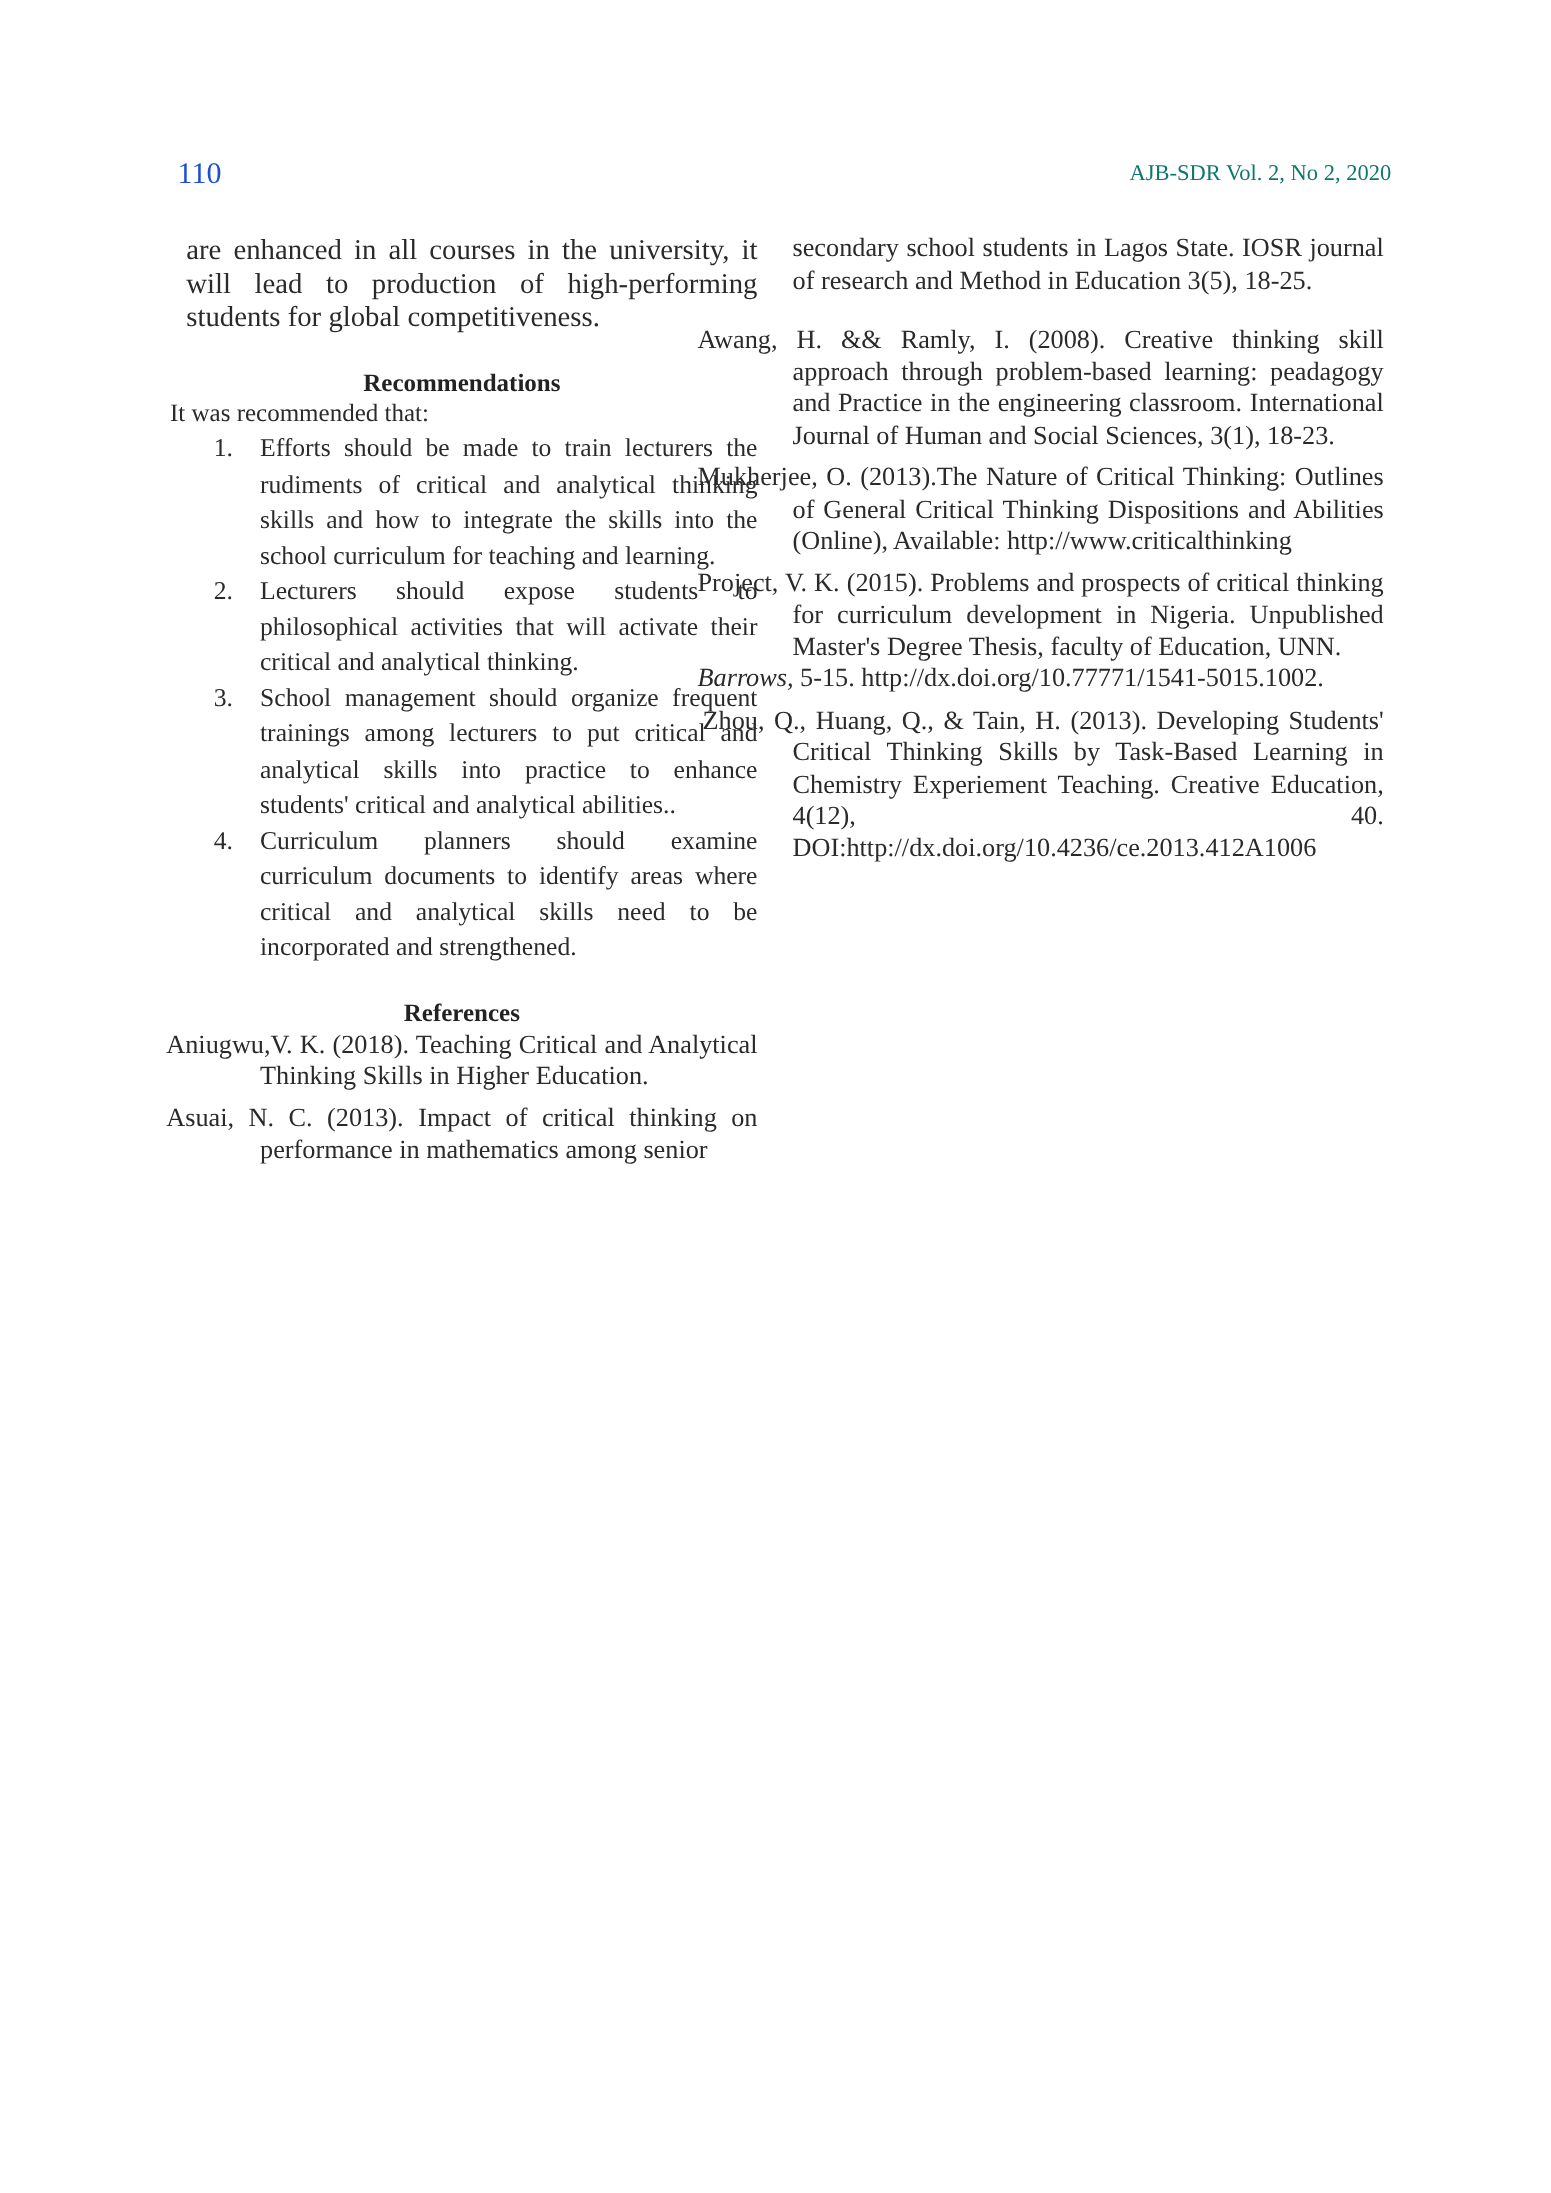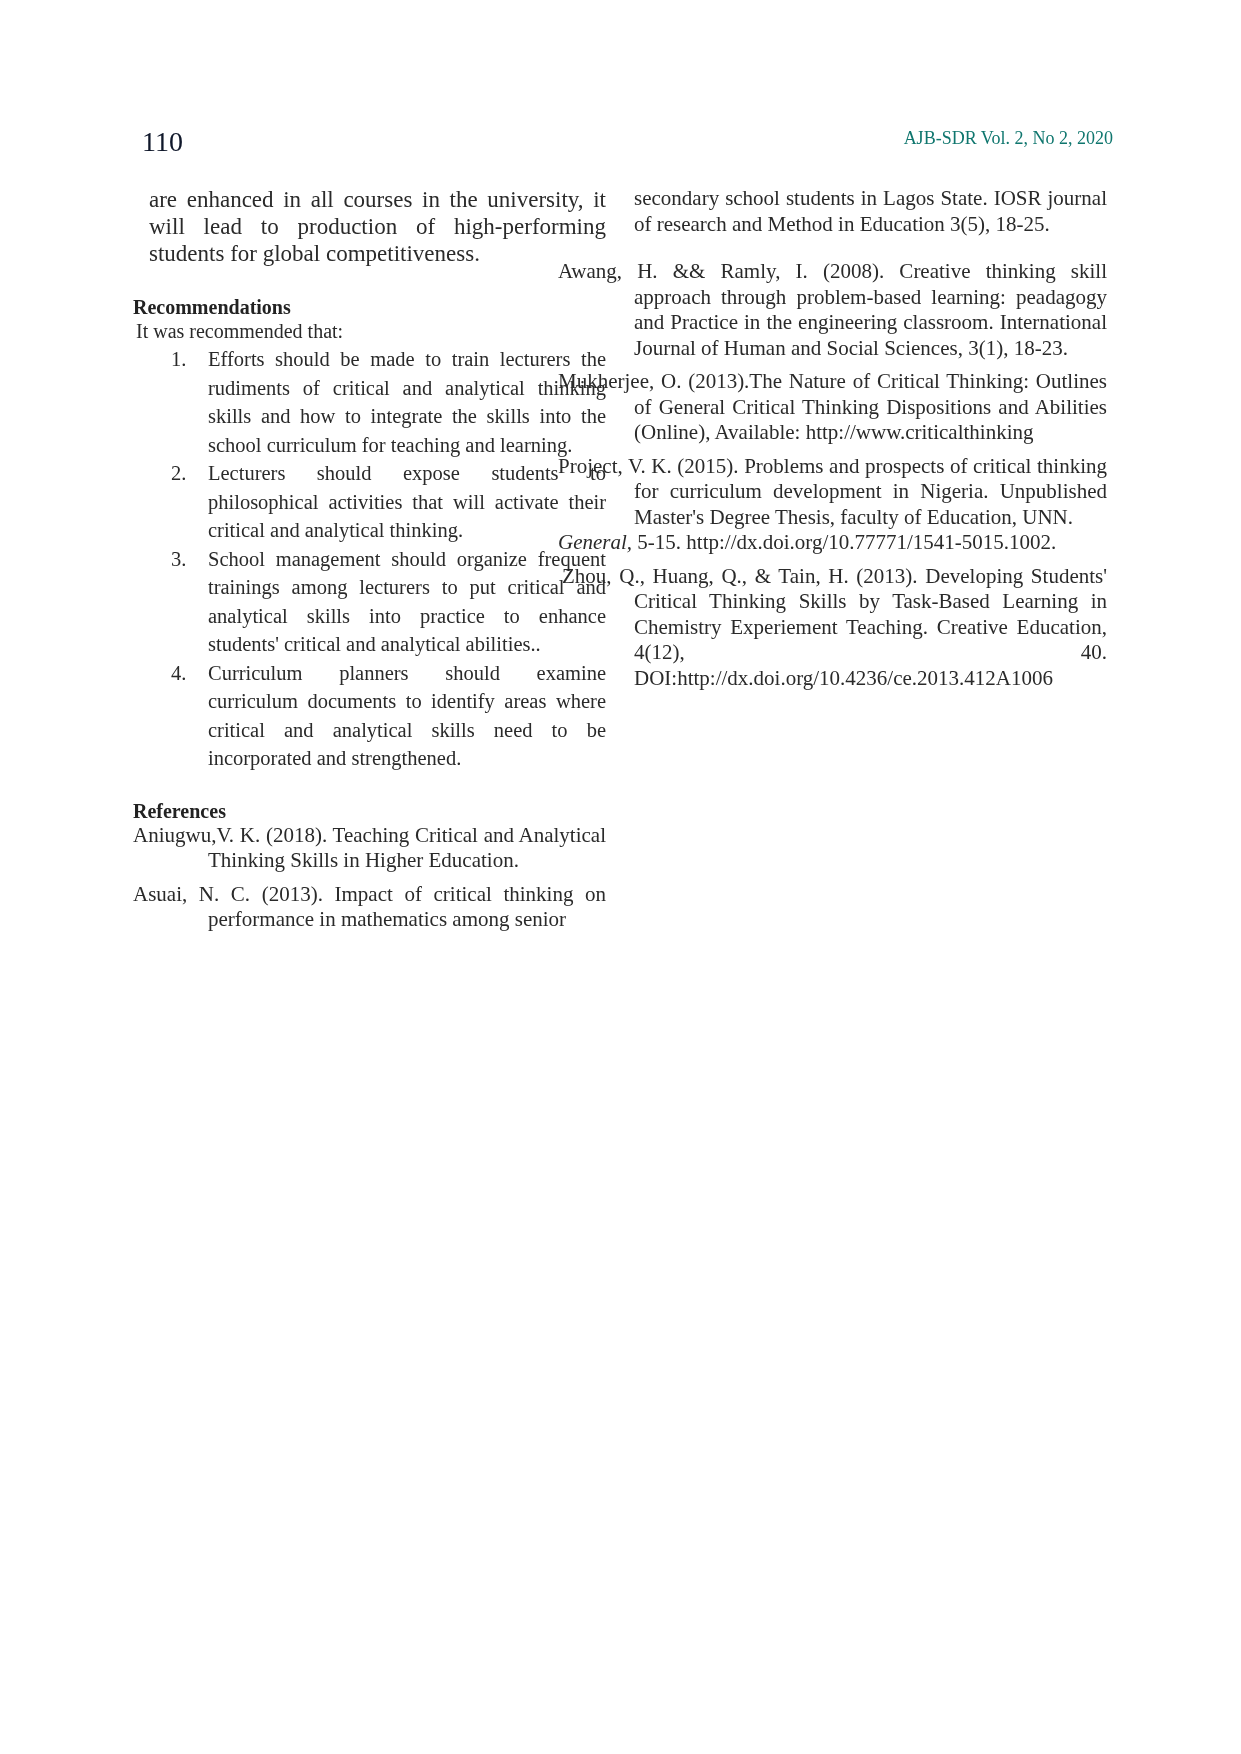--- a/index.html
+++ b/index.html
@@ -1,25 +1,25 @@
 <!DOCTYPE html>
 <html><head>
 <meta charset="utf-8">
 <style>
   html, body { margin:0; padding:0; background:#ffffff; }
   body { width:1241px; height:1754px; position:relative; overflow:hidden;
          font-family:"Liberation Serif", "DejaVu Serif", serif; color:#2a2a2a; }
-  .page-num { position:absolute; left:142px; top:126px; font-size:28px; color:#0f172a; }
+  .page-num { position:absolute; left:142px; top:126px; font-size:24px; color:#1d4ed8; }
   .running-head { position:absolute; right:128px; top:128px; font-size:18px; color:#0f766e; }
   .col { position:absolute; top:186px; width:473px; font-size:21px; line-height:25.5px; }
   .col-left { left:133px; }
   .col-right { left:634px; width:473px;font-family:Liberation Serif, serif; }
   p { margin:0; }
   .intro { font-size:23px; line-height:27px; text-align:justify;margin-left:16px; }
-  h3 { font-size:20px; font-weight:bold; margin:0; line-height:24px; color:#222; }
+  h3 { font-size:20px; font-weight:bold; margin:0; line-height:24px; color:#222;text-align:center; }
   .rec-heading { margin-top:28px; }
   .rec-lead { margin-left:3px; font-size:20px; line-height:24px; }
   ol.recs { list-style:none; margin:2px 0 0 0; padding:0; }
   ol.recs li { position:relative; padding-left:75px; text-align:justify; font-size:20.5px; line-height:28.5px; }
   ol.recs li .num { position:absolute; left:38px; top:0; }
   .ref-heading { margin-top:26px; }
   .ref { text-indent:-75px; padding-left:75px; text-align:justify; font-size:21px; line-height:25.5px; }
   .ref + .ref { margin-top:8px; }
   .col-right .ref { padding-left:76px; text-indent:0; }
   .col-right .ref .lead { margin-left:-76px; }
@@ -74,21 +74,21 @@
     <span class="lead">Mukherjee,</span>
     <span>O. (2013).The Nature of Critical Thinking: Outlines of General Critical Thinking Dispositions and Abilities (Online), Available: http://www.criticalthinking</span>
   </p>
 
   <p class="ref">
     <span class="lead">Project,</span>
     <span>V. K. (2015). Problems and prospects of critical thinking for curriculum development in Nigeria. Unpublished Master's Degree Thesis, faculty of Education, UNN.</span>
   </p>
 
   <p class="ref" style="margin-top:0;">
-    <span class="lead it">General,</span>
+    <span class="lead it">Barrows,</span>
     <span>5-15. http://dx.doi.org/10.77771/1541-5015.1002.</span>
   </p>
 
   <p class="ref">
     <span class="lead" style="margin-left:-72px;">Zhou,</span>
     <span>Q., Huang, Q., &amp; Tain, H. (2013). Developing Students' Critical Thinking Skills by Task-Based Learning in Chemistry Experiement Teaching. Creative Education, 4(12), 40. DOI:http://dx.doi.org/10.4236/ce.2013.412A1006</span>
   </p>
 </div>
 
 </body></html>

